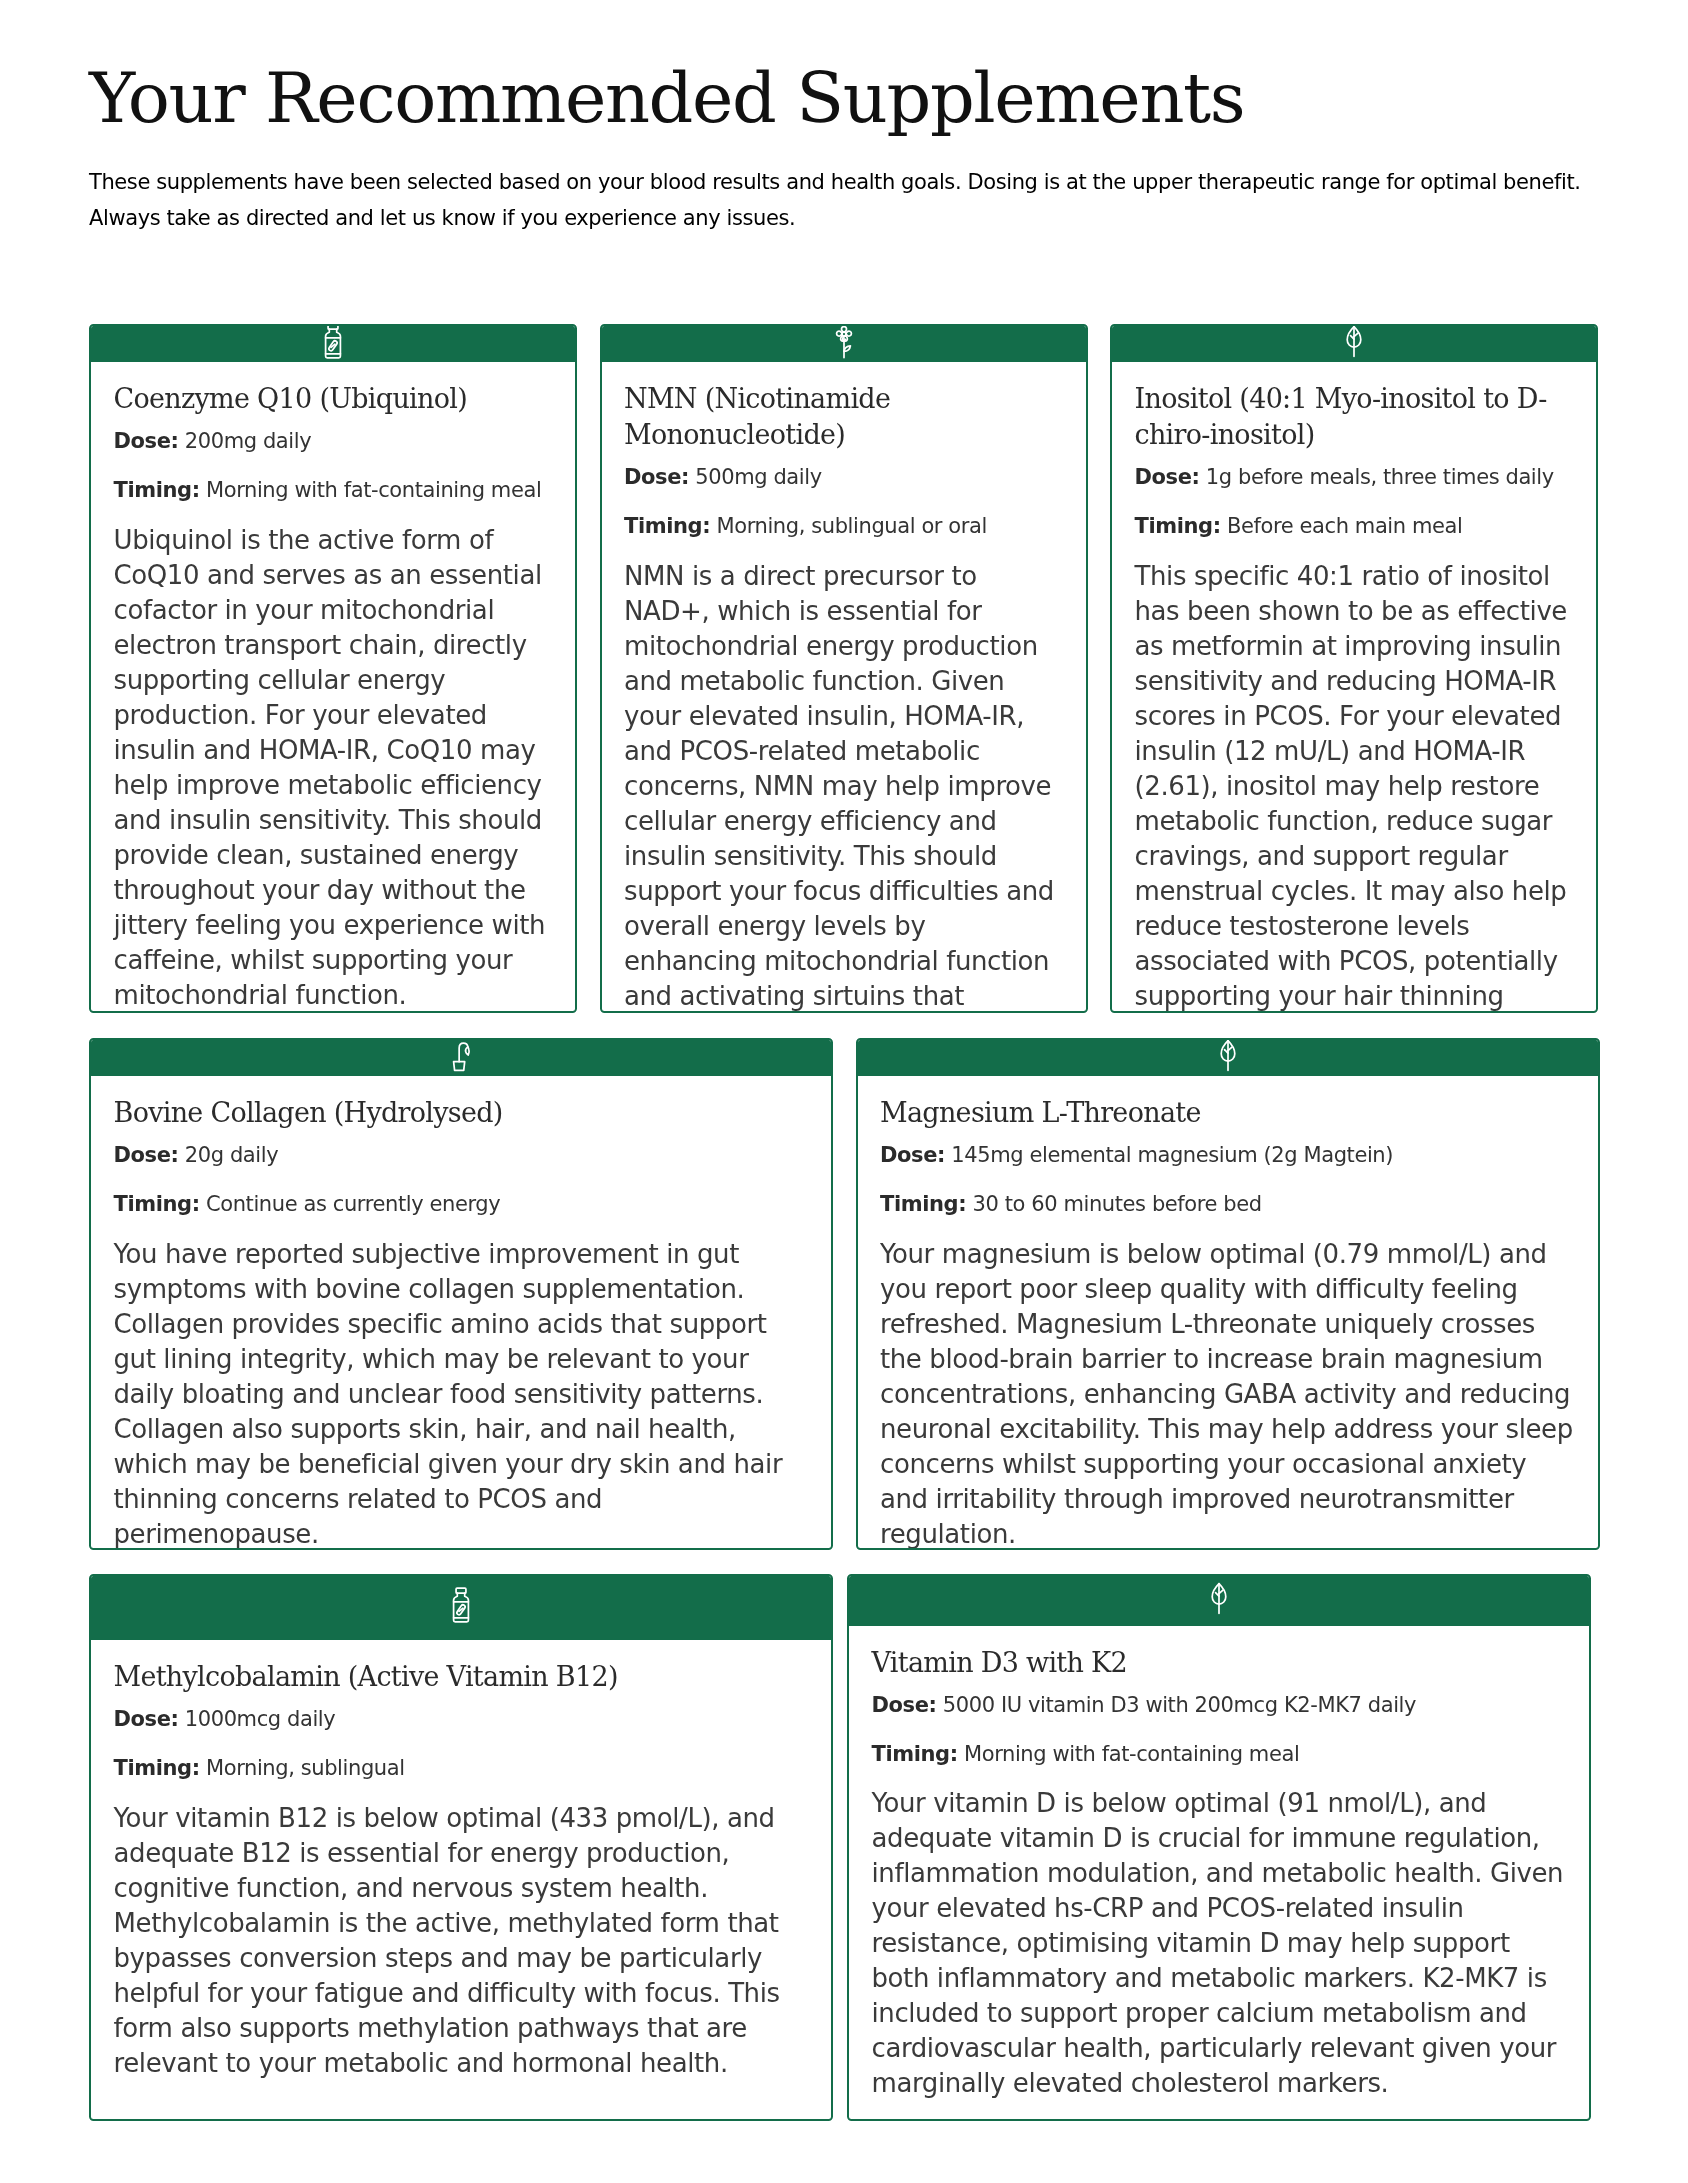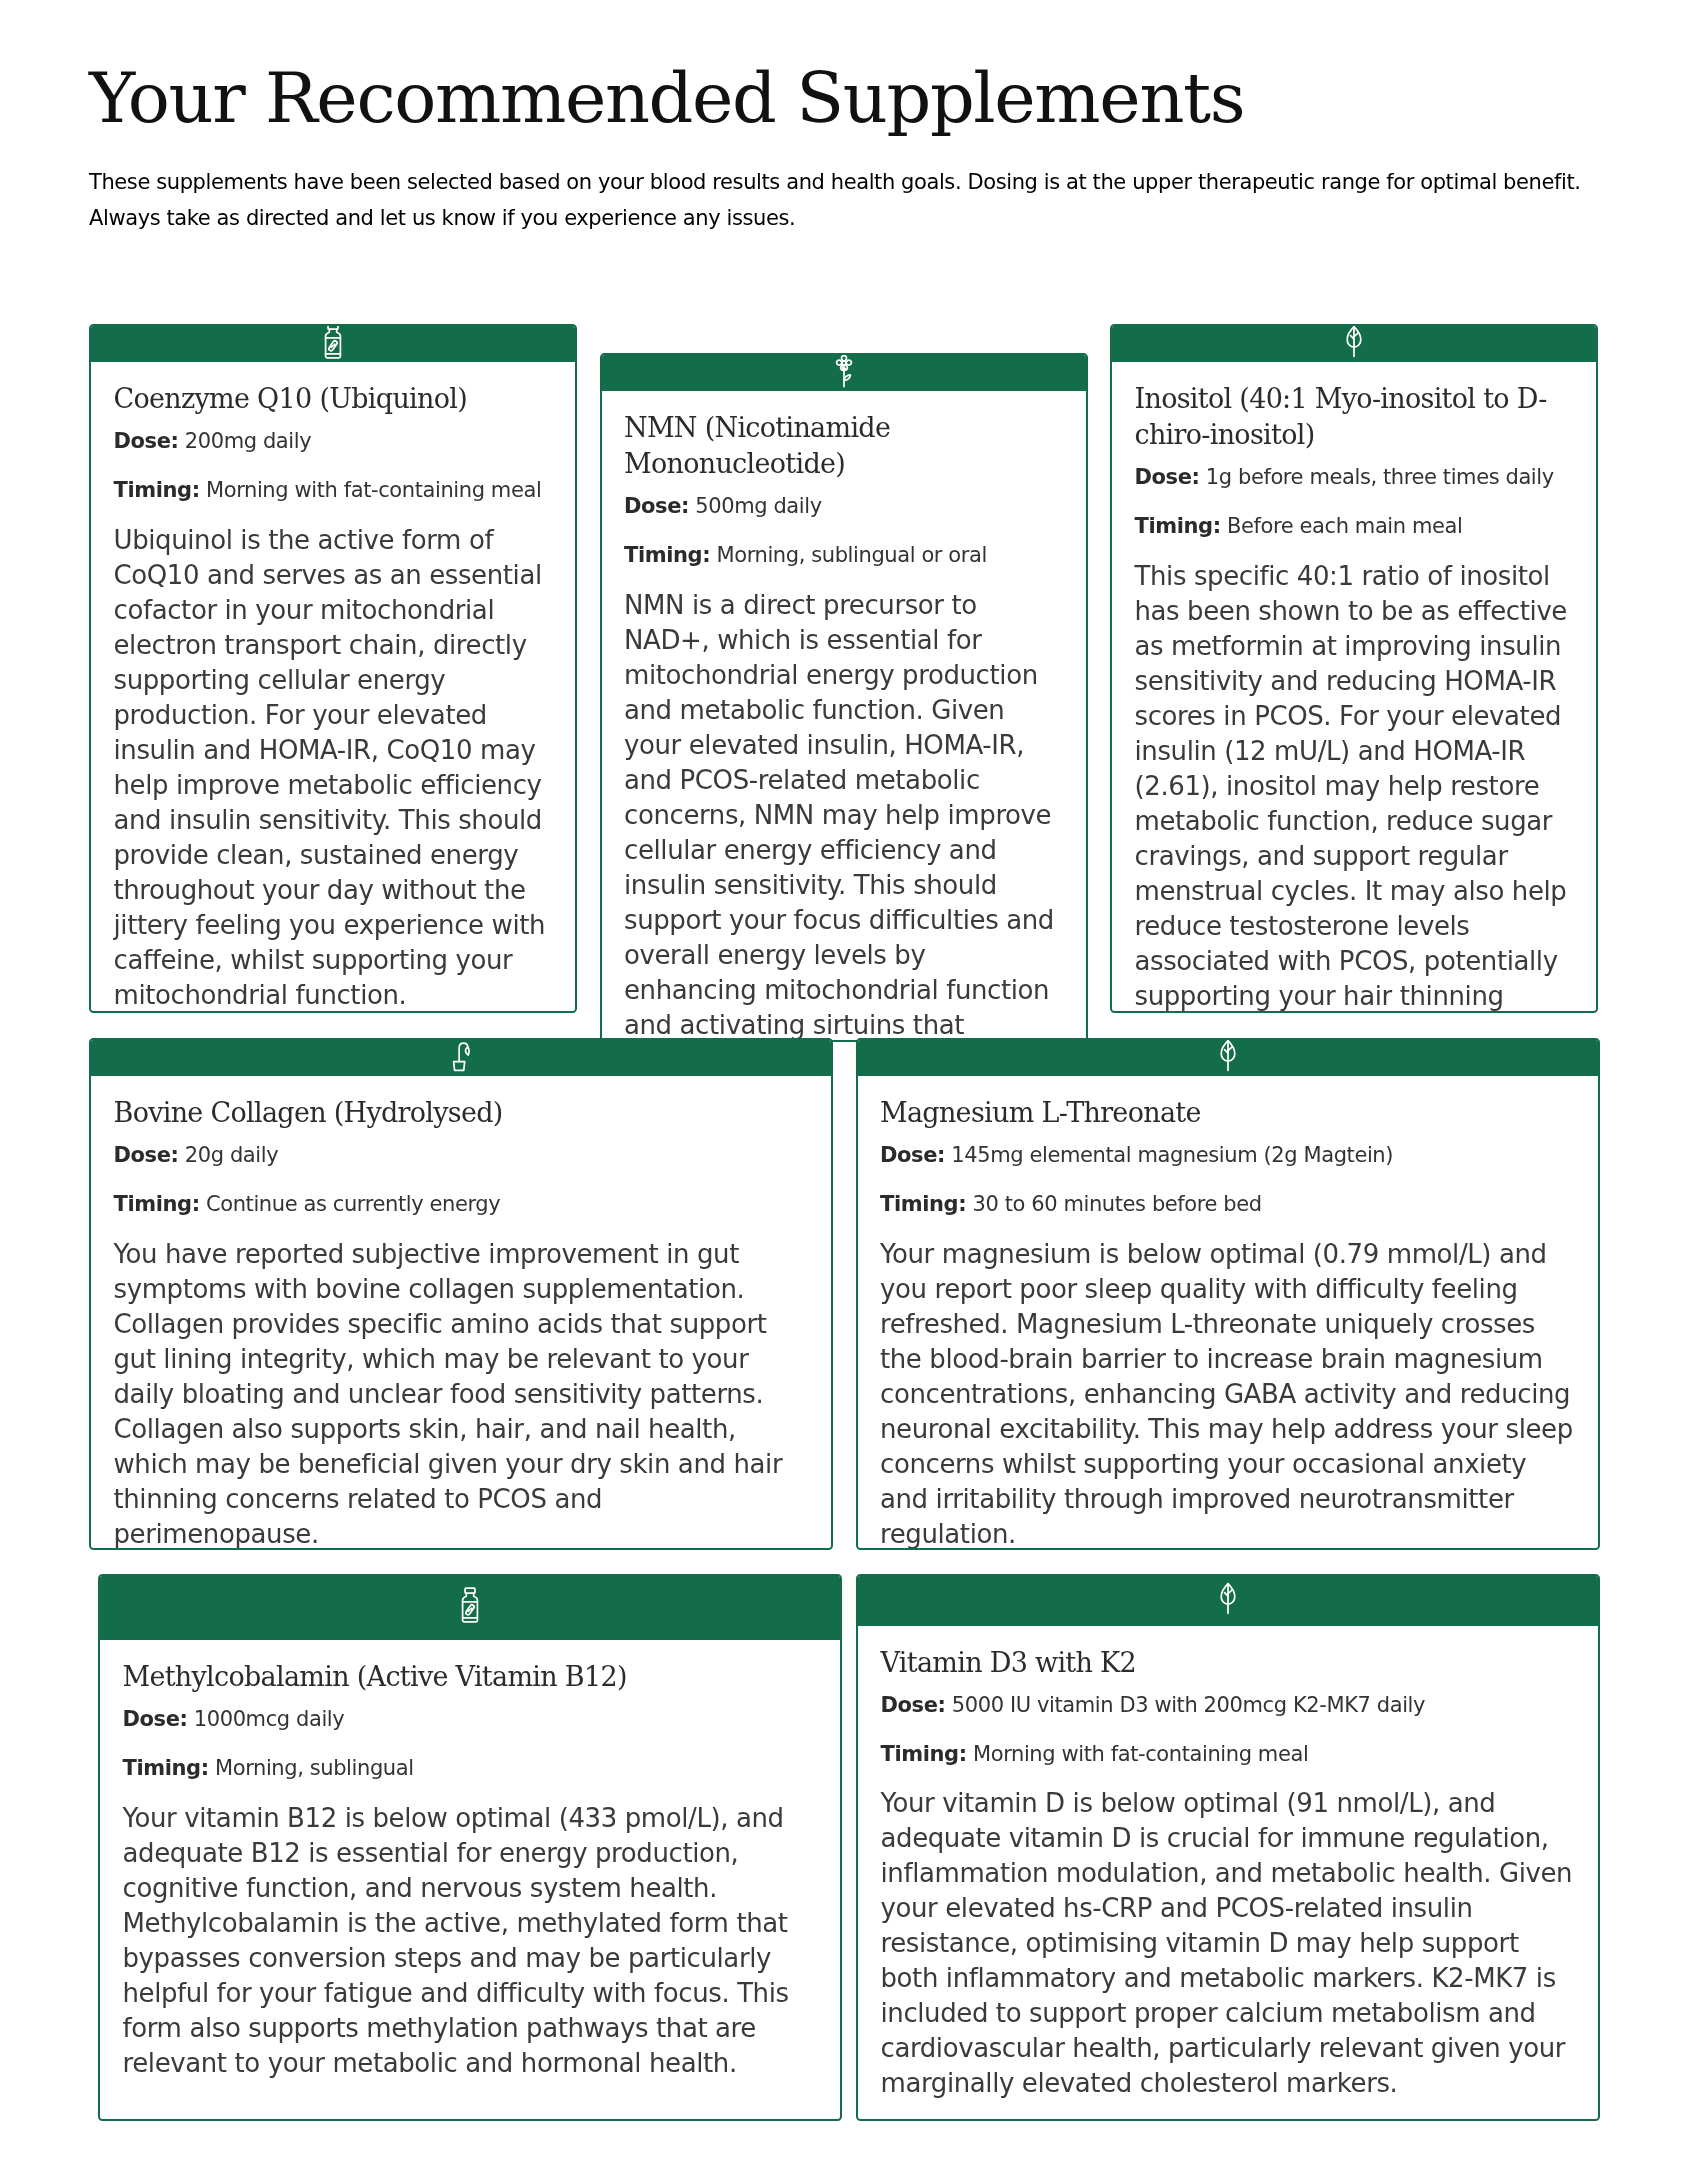--- a/index.html
+++ b/index.html
@@ -113,21 +113,21 @@
       </span>
     </div>
     <div class="card-body">
       <h2 class="card-title">Coenzyme Q10 (Ubiquinol)</h2>
       <p class="meta"><span class="meta-label">Dose:</span> <span>200mg daily</span></p>
       <p class="meta"><span class="meta-label">Timing:</span> <span>Morning with fat-containing meal</span></p>
       <p class="desc">Ubiquinol is the active form of CoQ10 and serves as an essential cofactor in your mitochondrial electron transport chain, directly supporting cellular energy production. For your elevated insulin and HOMA-IR, CoQ10 may help improve metabolic efficiency and insulin sensitivity. This should provide clean, sustained energy throughout your day without the jittery feeling you experience with caffeine, whilst supporting your mitochondrial function.</p>
     </div>
   </div>
 
-  <div class="card" style="height:689px;margin-top:29px;">
+  <div class="card" style="height:689px;">
     <div class="card-header">
       <span>
         <svg viewBox="0 0 24 30" fill="none" stroke="#ffffff" stroke-width="1.4" stroke-linecap="round" stroke-linejoin="round">
           <circle cx="12" cy="9" r="1.6"></circle>
           <path d="M12 7.4c-1.6-0.5-2.4-2-1.8-3.4 0.6-1.4 3-1.4 3.6 0 0.6 1.4-0.2 2.9-1.8 3.4z"></path>
           <path d="M13.6 8.5c0.6-1.6 2.2-2.4 3.5-1.7 1.3 0.7 1.2 3-0.2 3.6-1.3 0.6-2.8-0.2-3.3-1.9z"></path>
           <path d="M13.2 10.4c1.5 0.9 2 2.6 1.1 3.7-0.9 1.1-3.1 0.6-3.4-0.9-0.2-1.3 0.8-2.6 2.3-2.8z"></path>
           <path d="M10.8 10.4c-1.5 0.9-2 2.6-1.1 3.7 0.9 1.1 3.1 0.6 3.4-0.9"></path>
           <path d="M10.4 8.5c-0.6-1.6-2.2-2.4-3.5-1.7-1.3 0.7-1.2 3 0.2 3.6 1.3 0.6 2.8-0.2 3.3-1.9z"></path>
           <line x1="12" y1="12" x2="12" y2="28"></line>
@@ -196,21 +196,21 @@
     </div>
     <div class="card-body">
       <h2 class="card-title">Magnesium L-Threonate</h2>
       <p class="meta"><span class="meta-label">Dose:</span> <span>145mg elemental magnesium (2g Magtein)</span></p>
       <p class="meta"><span class="meta-label">Timing:</span> <span>30 to 60 minutes before bed</span></p>
       <p class="desc">Your magnesium is below optimal (0.79 mmol/L) and you report poor sleep quality with difficulty feeling refreshed. Magnesium L-threonate uniquely crosses the blood-brain barrier to increase brain magnesium concentrations, enhancing GABA activity and reducing neuronal excitability. This may help address your sleep concerns whilst supporting your occasional anxiety and irritability through improved neurotransmitter regulation.</p>
     </div>
   </div>
 </div>
 
-<div class="row row-2" style="left:98px; top:1574px; height:547px;gap:14px;">
+<div class="row row-2" style="left:89px; top:1574px; height:547px;gap:14px;">
 
   <div class="card" style="height:547px;">
     <div class="card-header">
       <span>
         <svg viewBox="0 0 24 30" fill="none" stroke="#ffffff" stroke-width="1.4" stroke-linecap="round" stroke-linejoin="round">
           <rect x="8" y="1" width="8" height="4" rx="0.8"></rect>
           <path d="M9 5v2.5c-2 0.8-3 1.6-3 3V27c0 0.8 0.5 1.3 1.3 1.3h9.4c0.8 0 1.3-0.5 1.3-1.3V10.5c0-1.4-1-2.2-3-3V5"></path>
           <line x1="6" y1="12" x2="18" y2="12"></line>
           <line x1="6" y1="25" x2="18" y2="25"></line>
           <rect x="10.3" y="14" width="3.4" height="9" rx="1.7" transform="rotate(35 12 18.5)"></rect>

